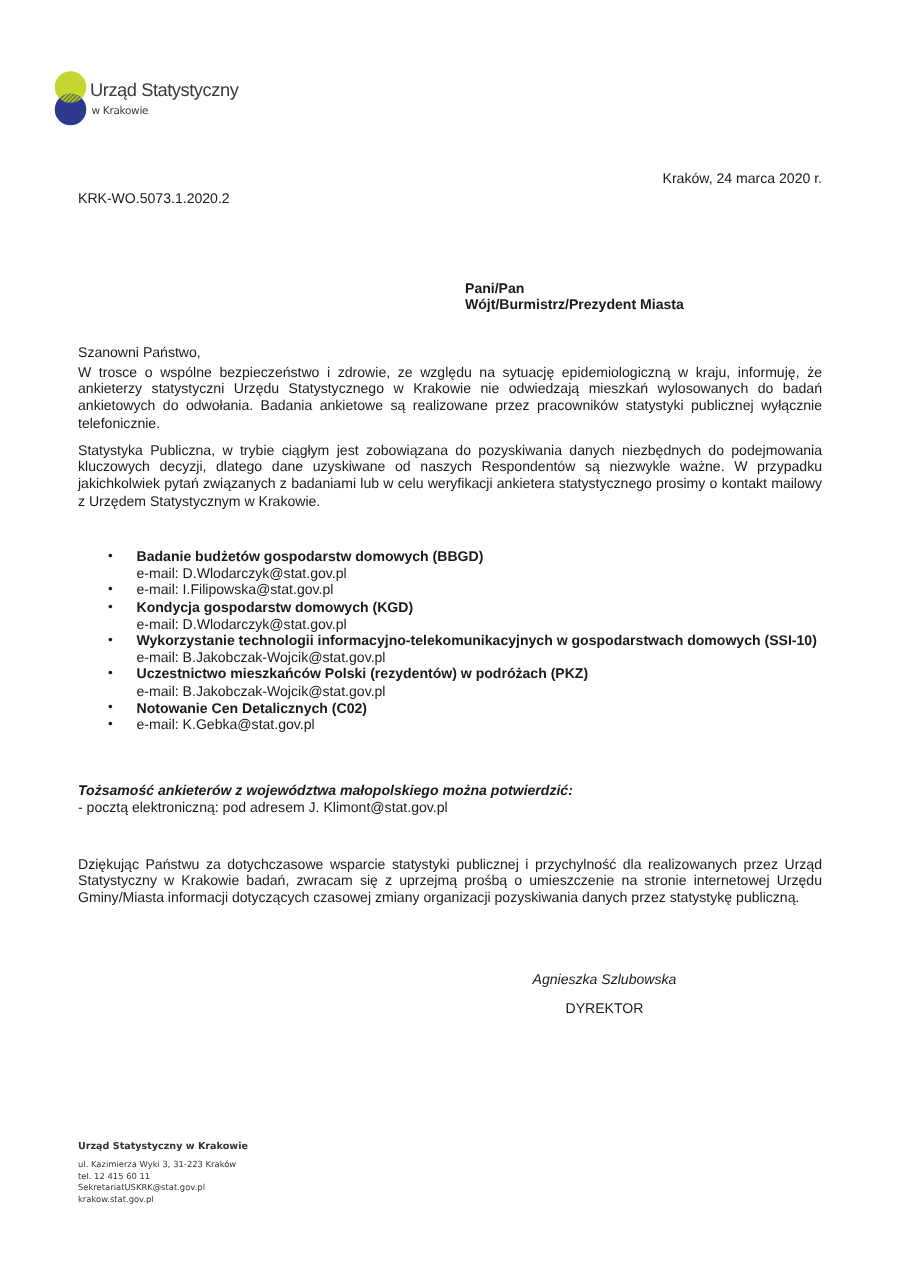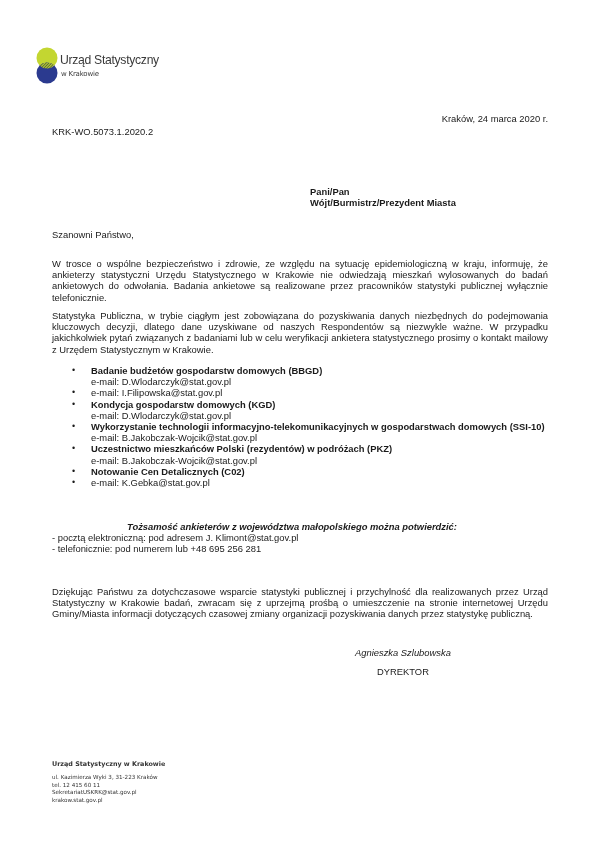--- a/index.html
+++ b/index.html
@@ -7,29 +7,29 @@
          font-family:"Liberation Sans", sans-serif; color:#1a1a1a; }
   .abs { position:absolute; }
   .t { font-size:9.4px; line-height:11.2px; }
   .logo-mark { left:36px; top:47px; width:22px; height:38px; }
   .logo-title { left:60px; top:53px; font-family:Liberation Sans, sans-serif; font-size:12.2px; color:#3a3a3a; letter-spacing:-0.3px; }
   .logo-sub { left:61px; top:70px; font-family:"DejaVu Sans", sans-serif; font-size:7px; color:#3a3a3a; letter-spacing:-0.2px; }
   .date { right:52px; top:113px; }
   .ref { left:52px; top:126px; }
   .addr { left:310px; top:186px; font-weight:bold; }
   .greet { left:52px; top:229px; }
-  .para { left:52px; width:496px; text-align:justify;margin-top:16px; }
+  .para { left:52px; width:496px; text-align:justify; }
   .p1 { top:242px; }
   .p2 { top:294px; }
   .list { left:72px; top:365px; width:480px; }
   .li { position:relative; padding-left:19px; }
   .li .bullet { position:absolute; left:0; top:0; font-size:9px; }
   .li .b { font-weight:bold; }
   .verify { left:52px; top:521px; width:480px; }
-  .verify .h { font-weight:bold; font-style:italic;text-align:center; }
+  .verify .h { font-weight:bold; font-style:italic; }
   .p3 { top:570px; }
   .sign1 { left:377px; top:666px; }
   .sign2 { left:355px; top:647px; font-style:italic; }
   .footer { left:52px; top:760px; width:200px; font-family:"DejaVu Sans", sans-serif; color:#333; }
   .footer .fname { font-size:6.4px; font-weight:bold; margin-bottom:6px; }
   .footer .fl { font-size:5.6px; line-height:7.6px; }
 </style>
 </head>
 <body>
 
@@ -93,21 +93,20 @@
   </div>
   <div class="li">
     <span class="bullet">•</span>
     <div>e-mail: K.Gebka@stat.gov.pl</div>
   </div>
 </div>
 
 <div class="abs t verify">
   <div class="h">Tożsamość ankieterów z województwa małopolskiego można potwierdzić:</div>
   <div>- pocztą elektroniczną: pod adresem J. Klimont@stat.gov.pl</div>
-  <div>- telefonicznie:  pod numerem lub +48 695 256 281</div>
 </div>
 
 <div class="abs t para p3">Dziękując Państwu za dotychczasowe wsparcie statystyki publicznej i przychylność dla realizowanych przez Urząd Statystyczny w Krakowie badań, zwracam się z uprzejmą prośbą o umieszczenie na stronie internetowej Urzędu Gminy/Miasta informacji dotyczących czasowej zmiany organizacji pozyskiwania danych przez statystykę publiczną.</div>
 
 <div class="abs t sign1">DYREKTOR</div>
 <div class="abs t sign2">Agnieszka Szlubowska</div>
 
 <div class="abs footer">
   <div class="fname">Urząd Statystyczny w Krakowie</div>
   <div class="fl">ul. Kazimierza Wyki 3,  31-223 Kraków</div>

